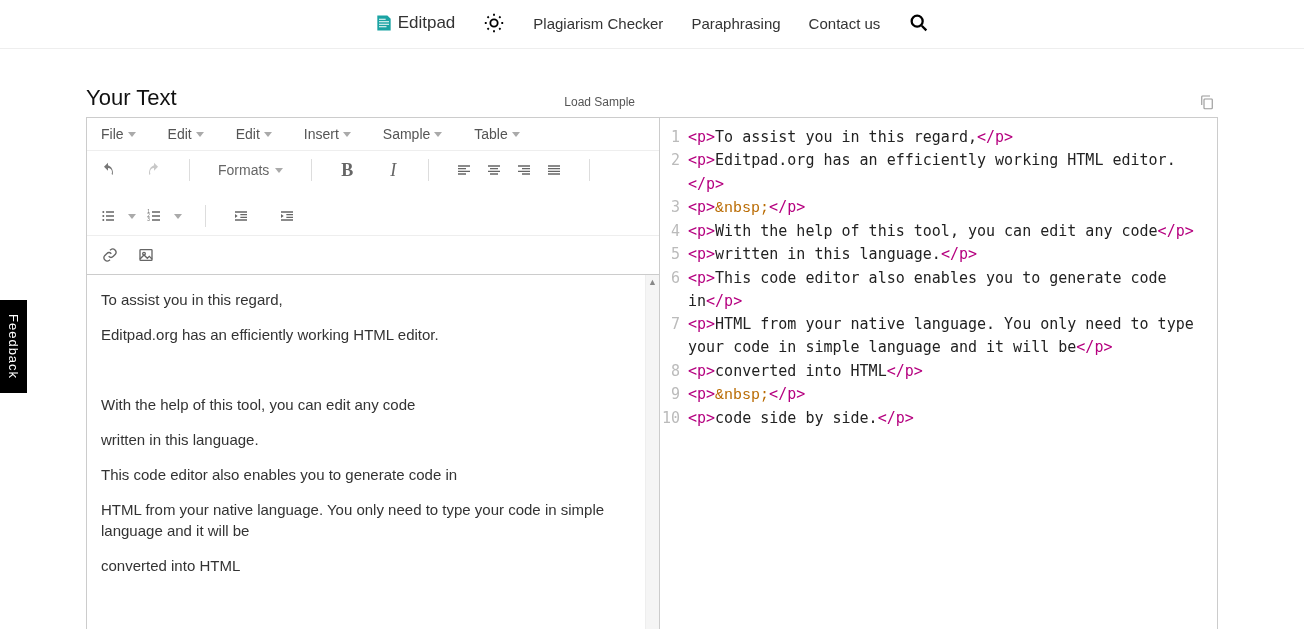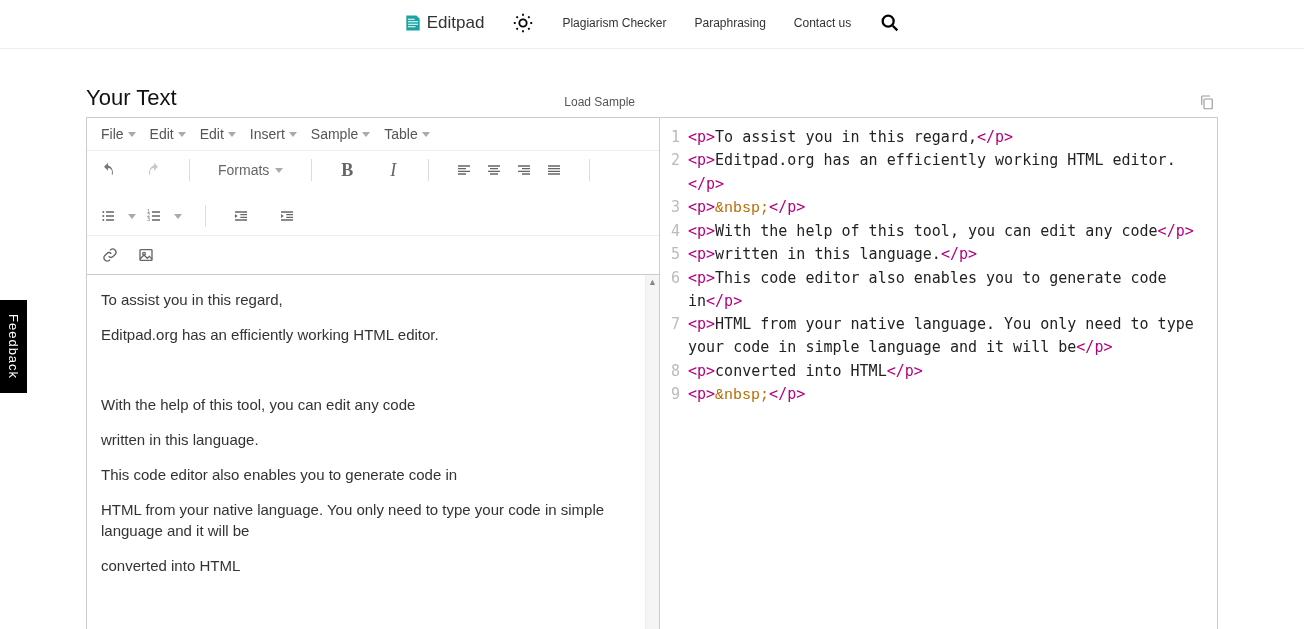--- a/index.html
+++ b/index.html
@@ -15,21 +15,21 @@
     padding: 12px 0 14px;
     border-bottom: 1px solid #eee;
   }
   .brand {
     display: flex;
     align-items: center;
     gap: 4px;
     font-size: 17px;
   }
   .brand svg { width: 20px; height: 20px; }
-  .nav-link { font-size: 12px; cursor: pointer; }
+  .nav-link { font-size: 15px; cursor: pointer; }
   .icon-btn { cursor: pointer; display: inline-flex; align-items: center; }
   .icon-btn svg { width: 22px; height: 22px; }
 
   
   .main {
     width: 1132px;
     margin: 36px auto 0;
     position: relative;
   }
   .top-row { display: flex; align-items: flex-end; justify-content: space-between; }
@@ -67,21 +67,21 @@
     font-size: 15px;
     padding: 8px 6px 8px 0;
     line-height: 1.55;
     overflow: hidden;
   }
 
   
   .menubar {
     display: flex;
     align-items: center;
-    gap: 6px;
+    gap: 24px;
     padding: 6px 10px;
     font-size: 14px;
     color: #555;
     border-bottom: 1px solid #eee;
     flex-wrap: wrap;
   }
   .menubar .menu-item { display: flex; align-items: center; gap: 2px; padding: 2px 4px; cursor: pointer; }
   .caret {
     width: 0; height: 0;
     border-left: 4px solid transparent;
@@ -387,15 +387,19 @@
           <div class="code-text"><span class="tag">&lt;p&gt;</span><span class="txt">HTML from your native language. You only need to type your code in simple language and it will be</span><span class="tag">&lt;/p&gt;</span></div>
         </div>
         <div class="code-line">
           <div class="gutter">8</div>
           <div class="code-text"><span class="tag">&lt;p&gt;</span><span class="txt">converted into HTML</span><span class="tag">&lt;/p&gt;</span></div>
         </div>
         <div class="code-line">
           <div class="gutter">9</div>
           <div class="code-text"><span class="tag">&lt;p&gt;</span><span class="ent">&amp;nbsp;</span><span class="tag">&lt;/p&gt;</span></div>
         </div>
+        <div class="code-line">
+          <div class="gutter">10</div>
+          <div class="code-text"><span class="tag">&lt;p&gt;</span><span class="txt">code side by side.</span><span class="tag">&lt;/p&gt;</span></div>
+        </div>
       </div>
   </div>
 </main>
 
 </body></html>

